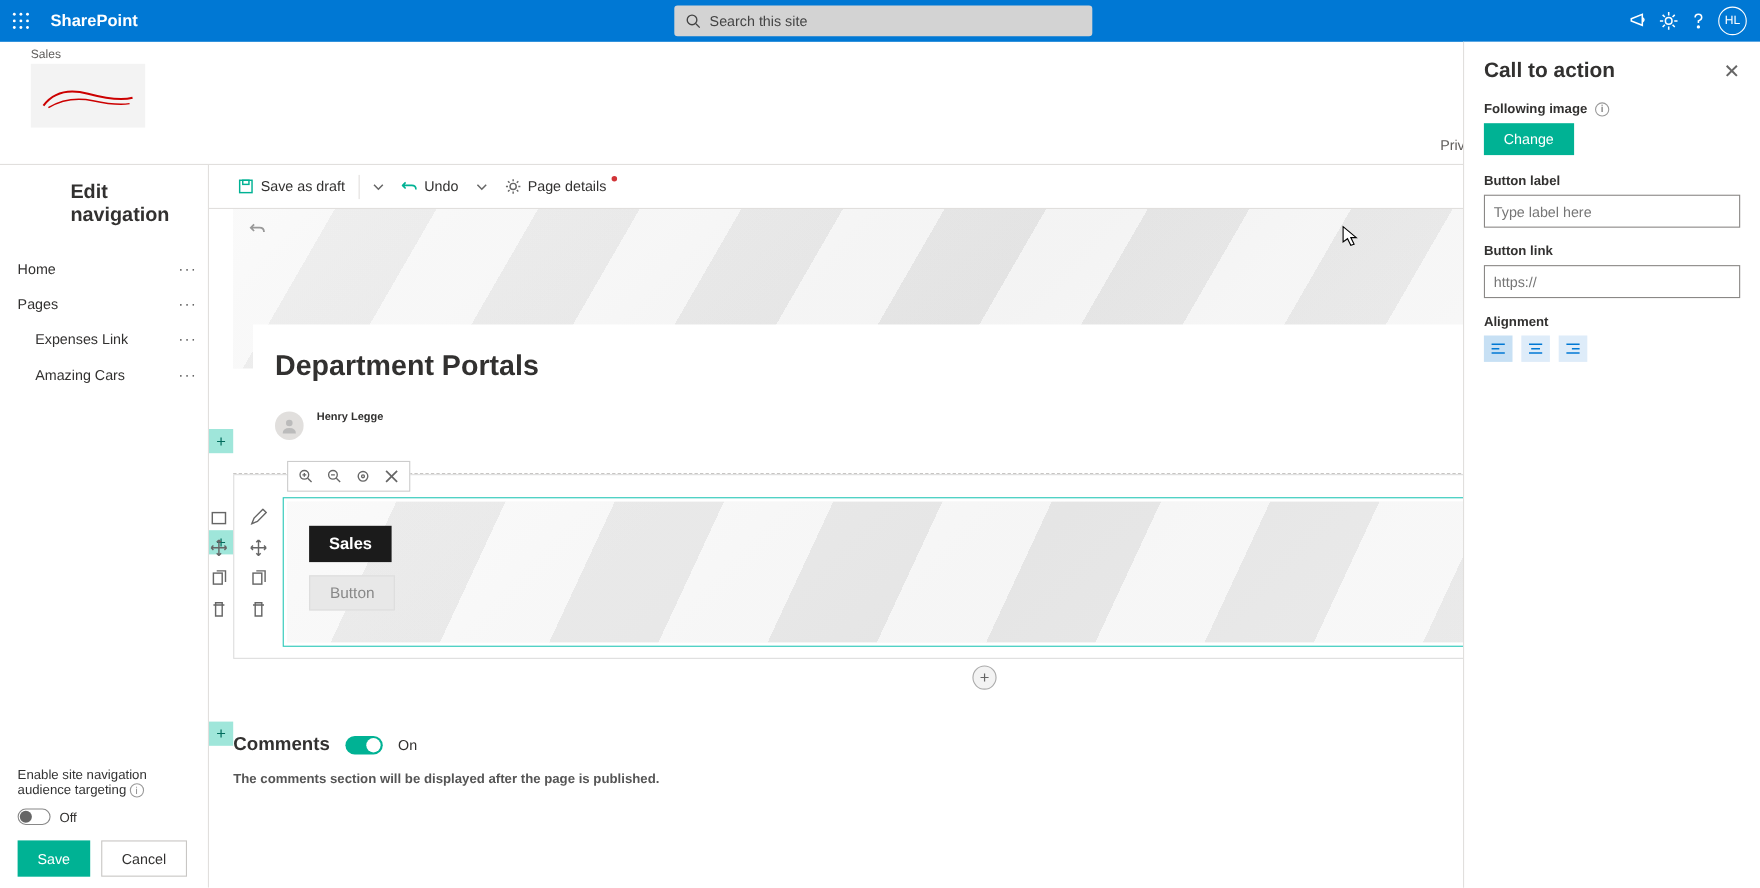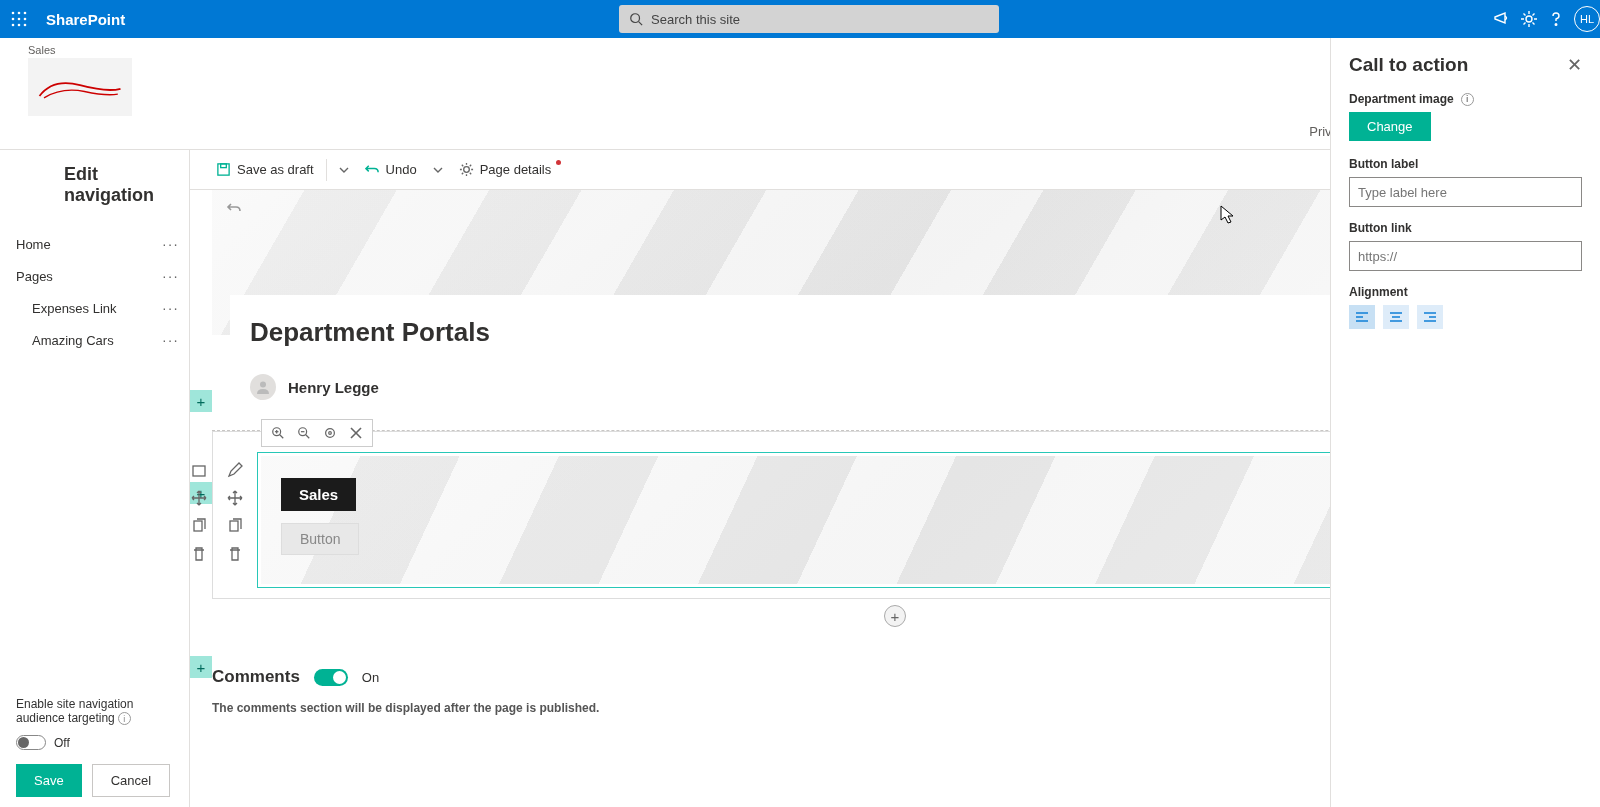--- a/index.html
+++ b/index.html
@@ -6,21 +6,21 @@
   html, body { margin:0; padding:0; width:1600px; height:807px; overflow:hidden; background:#fff; color:#323130; }
   
   
   .suite-bar { height:38px; background:#0078d4; display:flex; align-items:center; color:#fff; }
   .waffle { width:38px; height:38px; display:flex; align-items:center; justify-content:center; cursor:pointer; }
   .waffle svg { width:16px; height:16px; }
   .brand { font-size:15px; font-weight:600; margin-left:8px; }
   .suite-spacer { flex:1; display:flex; align-items:center; justify-content:center; }
   .search-box { width:380px; height:28px; background:#d3d3d3; border-radius:3px; display:flex; align-items:center; padding:0 10px; color:#444; font-size:13px; }
   .search-box svg { width:14px; height:14px; margin-right:8px; }
-  .suite-right { display:flex; align-items:center; gap:9px; padding-right:0; }
+  .suite-right { display:flex; align-items:center; gap:9px; padding-right:12px; }
   .suite-icon { width:18px; height:18px; display:flex; align-items:center; justify-content:center; cursor:pointer; }
   .avatar-circle { width:26px; height:26px; border:1px solid #fff; border-radius:50%; display:flex; align-items:center; justify-content:center; font-size:11px; color:#fff; cursor:pointer; }
   
   
   .site-header { height:112px; border-bottom:1px solid #e1dfdd; display:flex; align-items:flex-start; padding:6px 20px 0 28px; position:relative; }
   .site-logo-box { width:108px; }
   .site-label { font-size:11px; color:#605e5c; margin-bottom:2px; }
   .site-logo { width:104px; height:58px; background:#f3f3f3; display:flex; align-items:center; justify-content:center; }
   .site-logo svg { width:90px; height:40px; }
   .site-meta { position:absolute; right:22px; bottom:10px; font-size:13px; color:#605e5c; display:flex; align-items:center; gap:20px; }
@@ -57,21 +57,21 @@
   .spinner { width:14px; height:14px; border:2px solid #c7e0f4; border-top-color:#0078d4; border-radius:50%; }
   .btn-publish { background:#00b294; color:#fff; display:flex; align-items:center; gap:8px; padding:7px 16px; font-size:13px; cursor:pointer; border:none; }
   .btn-expand { margin-left:10px; color:#00b294; cursor:pointer; }
   
   .canvas-scroll { flex:1; overflow:auto; background:#fff; position:relative; }
   .hero { margin:0 0 0 22px; height:145px; background:linear-gradient(135deg,#f4f4f4,#e8e8e8,#f4f4f4); position:relative; }
   .hero::before { content:""; position:absolute; inset:0; background:repeating-linear-gradient(120deg, rgba(255,255,255,.5) 0 80px, rgba(0,0,0,.02) 80px 160px); }
   .hero-undo { position:absolute; left:14px; top:10px; color:#888; }
   .title-card { position:relative; margin:-40px 40px 0 40px; background:#fff; padding:22px 20px 20px 20px; }
   .title-card h1 { margin:0; font-size:26px; font-weight:600; }
-  .author-row { display:flex; align-items:center; gap:12px; margin-top:26px; font-size:15px; font-weight:600; color:#323130; }
+  .author-row { display:flex; gap:12px; margin-top:26px; font-size:10px; font-weight:600; color:#323130; }
   .author-avatar { width:26px; height:26px; border-radius:50%; background:#e1dfdd; display:flex; align-items:center; justify-content:center; }
   .section-add { width:22px; height:22px; background:#9fe6da; display:flex; align-items:center; justify-content:center; color:#006b5c; font-size:15px; cursor:pointer; position:absolute; left:0; }
   .dashed { margin:10px 22px 0 22px; border-top:1px dashed #c8c6c4; position:relative; }
   .intro-text { margin:26px 40px 30px 60px; font-size:15px; color:#323130; }
   
   .webpart-row { margin:0 22px 0 22px; position:relative; border:1px solid #ddd; }
   .wp-rail { position:absolute; left:-22px; top:30px; display:flex; flex-direction:column; gap:12px; }
   .wp-rail2 { position:absolute; left:14px; top:30px; display:flex; flex-direction:column; gap:12px; }
   .rail-icon { width:16px; height:16px; color:#666; cursor:pointer; }
   .wp-toolbar { position:absolute; left:48px; top:-13px; background:#fff; border:1px solid #ccc; display:flex; align-items:center; height:28px; padding:0 4px; gap:2px; z-index:2; }
@@ -373,21 +373,21 @@
     </div>
   </div>
 </div>
 
 <div class="prop-pane">
   <div class="prop-title-row">
     <div class="prop-title">Call to action</div>
     <div class="close-x">✕</div>
   </div>
   <div class="prop-label">
-      <span>Department image</span>
+      <span>Following image</span>
       <span class="audience-info">i</span>
     </div>
   <button class="btn-change">Change</button>
   <div class="prop-label">Button label</div>
   <input class="prop-input" placeholder="Type label here" style="">
   <div class="prop-label">Button link</div>
   <input class="prop-input" placeholder="https://" style="">
   <div class="prop-label">Alignment</div>
   <div class="align-row">
     <div class="align-btn sel">

